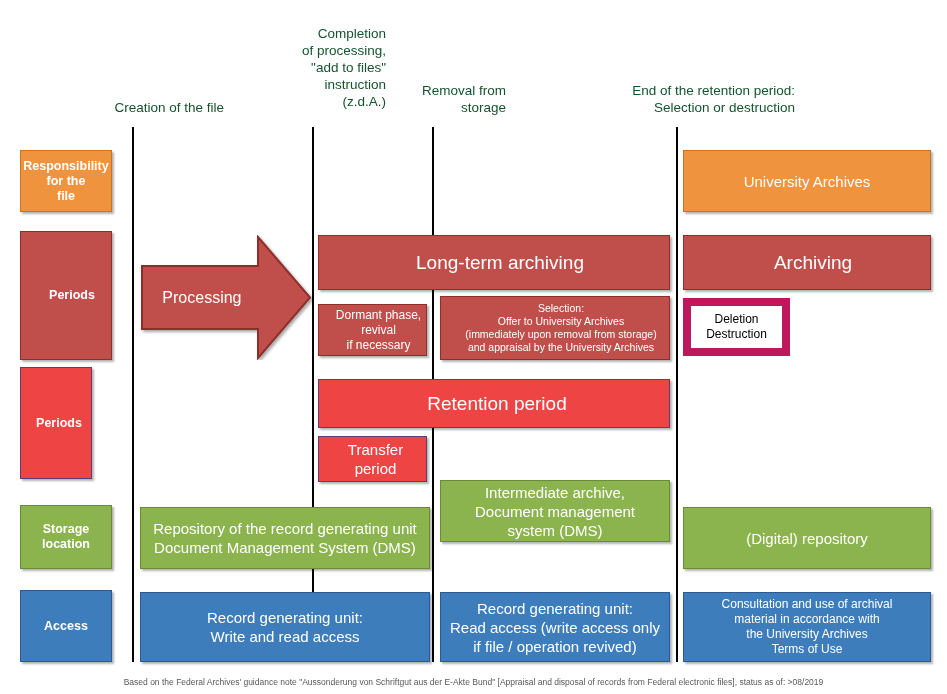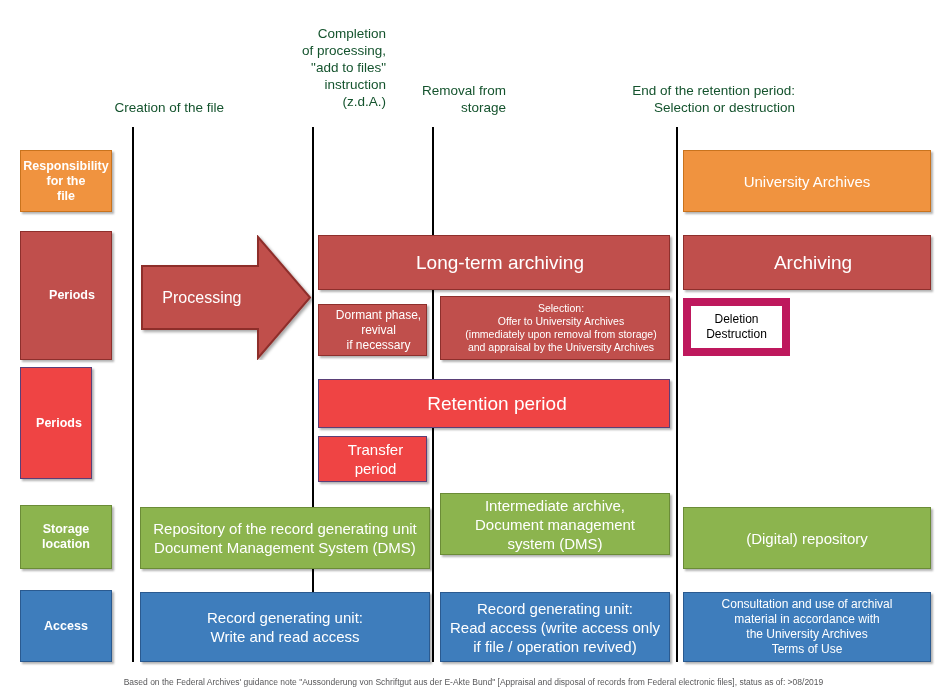--- a/index.html
+++ b/index.html
@@ -130,21 +130,21 @@
   <div class="box white-box t-small" style="left:683px;top:298px;width:107px;height:58px;">Deletion
 Destruction</div>
 
   <div class="box purple t-big" style="left:318px;top:379px;width:352px;height:49px;">Retention period</div>
 
   <div class="box purple t-med" style="left:318px;top:436px;width:109px;height:46px;">Transfer period</div>
 
   <div class="box green t-med" style="left:140px;top:507px;width:290px;height:62px;">Repository of the record generating unit
 Document Management System (DMS)</div>
 
-  <div class="box green t-med" style="left:440px;top:493px;width:230px;height:62px;">Intermediate archive,
+  <div class="box green t-med" style="left:440px;top:480px;width:230px;height:62px;">Intermediate archive,
 Document management
 system (DMS)</div>
 
   <div class="box green t-med" style="left:683px;top:507px;width:248px;height:62px;">(Digital) repository</div>
 
   <div class="box blue t-med" style="left:140px;top:592px;width:290px;height:70px;">Record generating unit:
 Write and read access</div>
 
   <div class="box blue t-med" style="left:440px;top:592px;width:230px;height:70px;">Record generating unit:
 Read access (write access only

